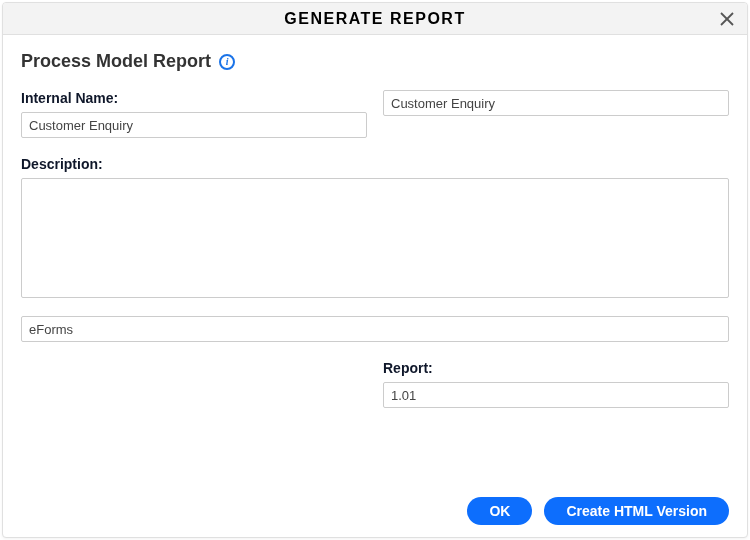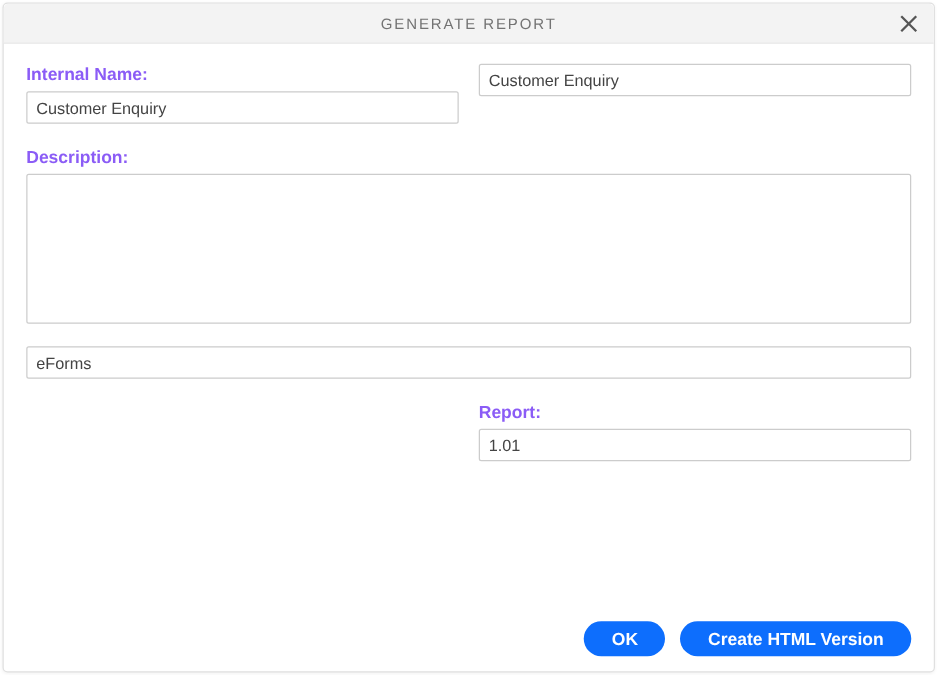--- a/index.html
+++ b/index.html
@@ -29,24 +29,24 @@
       background: #f3f3f3;
       border-bottom: 1px solid #e0e0e0;
       height: 32px;
       display: flex;
       align-items: center;
       justify-content: center;
       position: relative;
       border-radius: 4px 4px 0 0;
     }
     .dialog-title {
-      font-size: 12px;
+      font-size: 16px;
       letter-spacing: 1.5px;
-      color: #737373;
-      font-weight: 400;
+      color: #000000;
+      font-weight: 700;
     }
     .close-btn {
       position: absolute;
       right: 8px;
       top: 4px;
       width: 24px;
       height: 24px;
       display: flex;
       align-items: center;
       justify-content: center;
@@ -95,21 +95,21 @@
       gap: 16px;
       margin-bottom: 18px;
     }
     .form-col {
       flex: 1;
       display: flex;
       flex-direction: column;
     }
     .form-label {
       font-size: 14px;
-      color: #8b5cf6;
+      color: #0f172a;
       font-weight: 600;
       margin-bottom: 6px;
     }
     .form-input {
       height: 26px;
       border: 1px solid #ccc;
       border-radius: 2px;
       padding: 12px 7px;
       font-size: 13px;
       color: #444;
@@ -161,20 +161,24 @@
     <div class="close-btn">
       <svg viewBox="0 0 14 14" stroke="currentColor" stroke-width="1.8" fill="none">
         <line x1="1" y1="1" x2="13" y2="13"></line>
         <line x1="13" y1="1" x2="1" y2="13"></line>
       </svg>
     </div>
   </div>
 
   <div class="dialog-body">
 
+    <div class="section-title-row">
+      <span class="section-title">Process Model Report</span>
+      <span class="info-icon">i</span>
+    </div>
 
     <div class="form-row">
       <div class="form-col">
         <label class="form-label">Internal Name:</label>
         <input class="form-input" type="text" value="Customer Enquiry" style="">
       </div>
       <div class="form-col">
         <input class="form-input" type="text" value="Customer Enquiry" style="">
       </div>
     </div>

